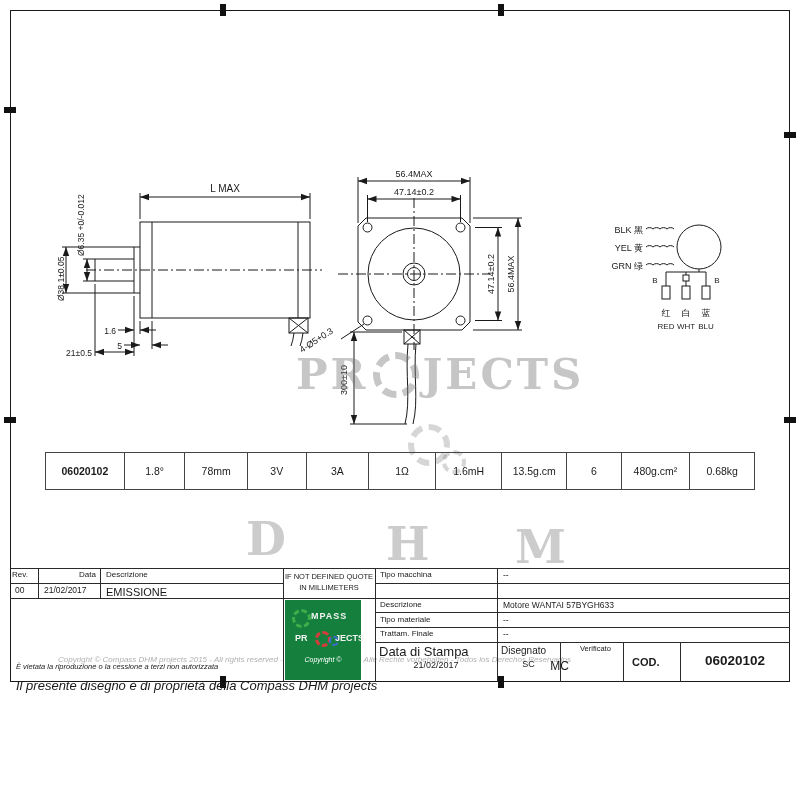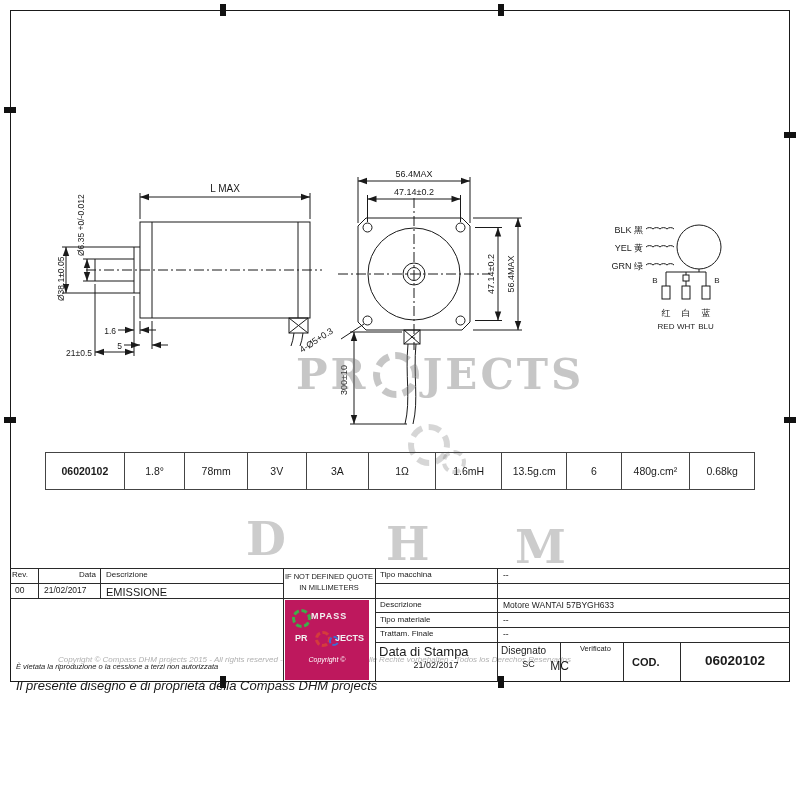--- a/index.html
+++ b/index.html
@@ -25,21 +25,21 @@
     font-family:"Liberation Sans",sans-serif;}
   table.spec th{font-size:10px;font-weight:bold;padding:4px 2px;height:30px;}
   table.spec td{font-size:10.5px;padding:12px 2px;}
   table.spec td.model{font-weight:bold;}
   .ln{position:absolute;background:#2a2a2a;z-index:4;}
   .tb-txt{position:absolute;z-index:5;font-size:8px;line-height:1.1;}
   .italic{font-style:italic;}
   .bold{font-weight:bold;}
   .center{text-align:center;}
   
-  .logo{position:absolute;left:285px;top:600px;width:84px;height:80px;background:#be185d;z-index:6;}
+  .logo{position:absolute;left:285px;top:600px;width:76px;height:80px;background:#15803d;z-index:6;}
   .logo .g1{position:absolute;left:7px;top:9px;width:13px;height:13px;border:3px dashed #3fae4a;border-radius:50%;}
   .logo .g2{position:absolute;left:30px;top:31px;width:10px;height:10px;border:3px dashed #d43c3c;border-radius:50%;}
   .logo .g3{position:absolute;left:44px;top:36px;width:6px;height:6px;border:2px dashed #3c6bd4;border-radius:50%;}
   .logo .t1{position:absolute;left:26px;top:11px;color:#f2f2f2;font-weight:bold;font-size:9px;letter-spacing:1px;}
   .logo .t2a{position:absolute;left:10px;top:33px;color:#f2f2f2;font-weight:bold;font-size:9px;}
   .logo .t2b{position:absolute;left:50px;top:33px;color:#f2f2f2;font-weight:bold;font-size:9px;}
   .logo .cp{position:absolute;left:0;top:56px;width:100%;text-align:center;color:#ffffff;
     font-style:italic;font-size:7px;}
 </style>
 </head>

